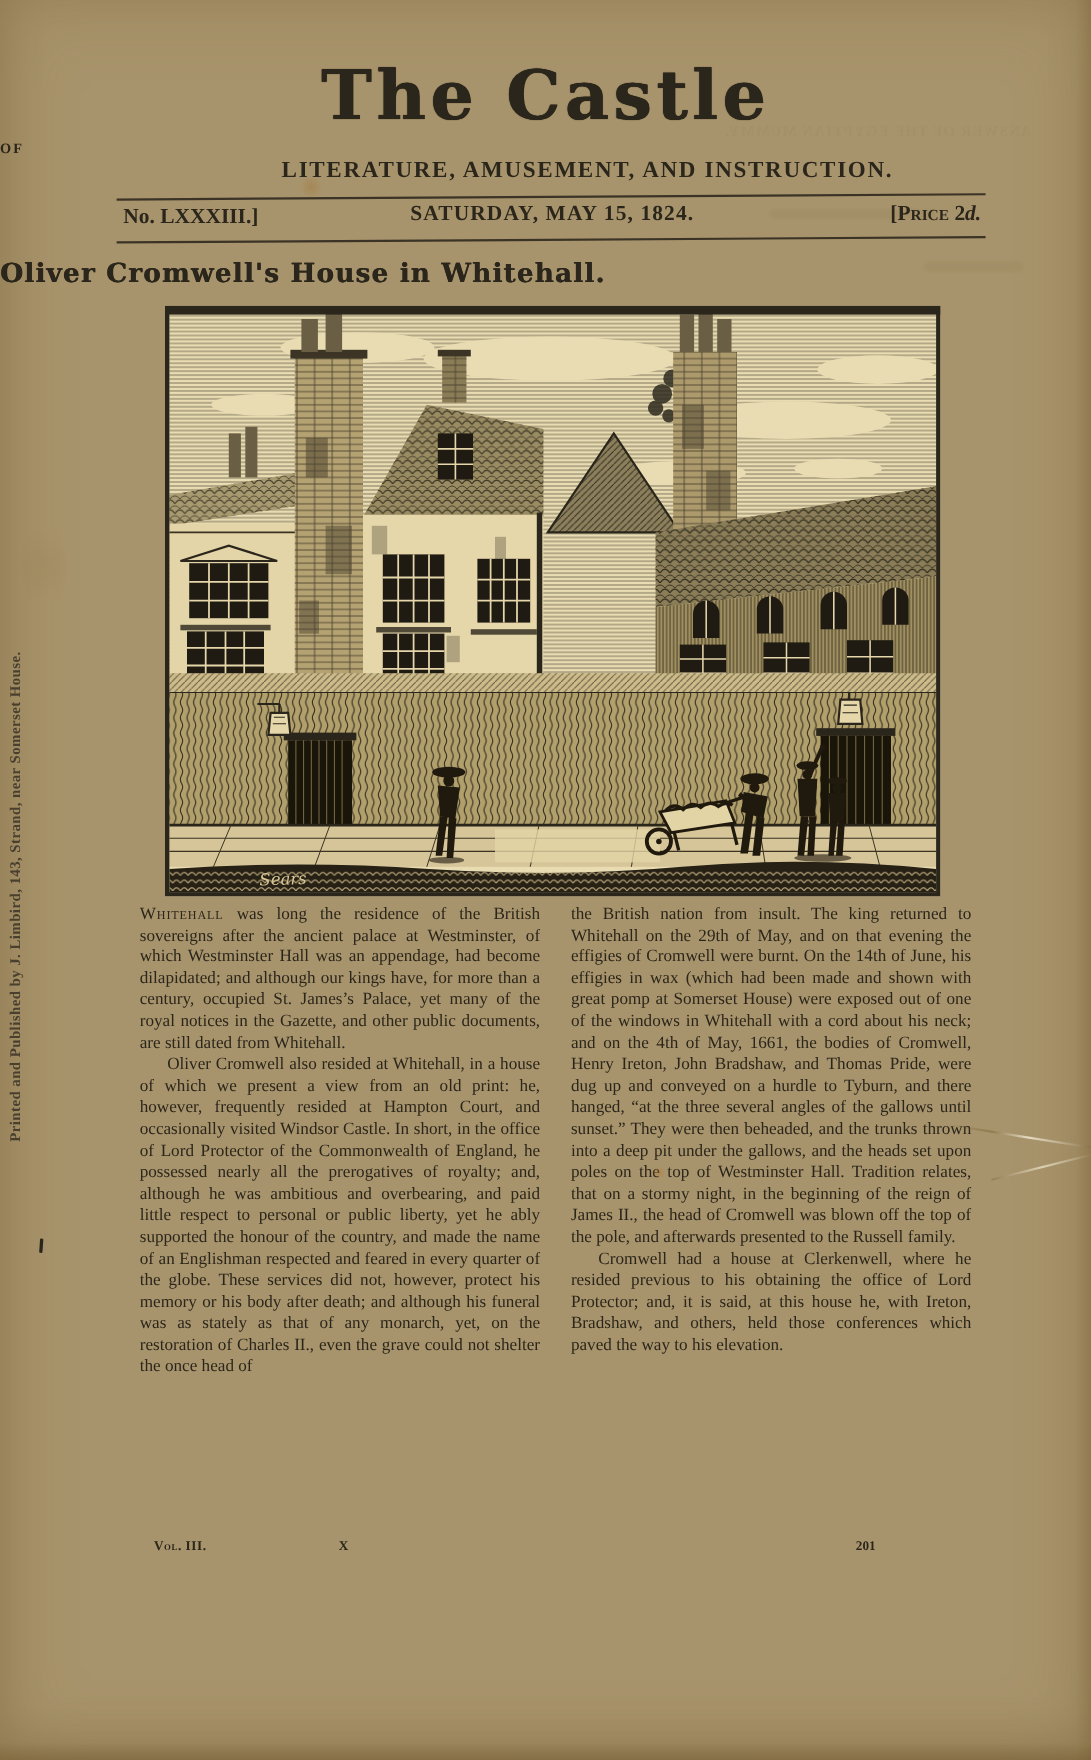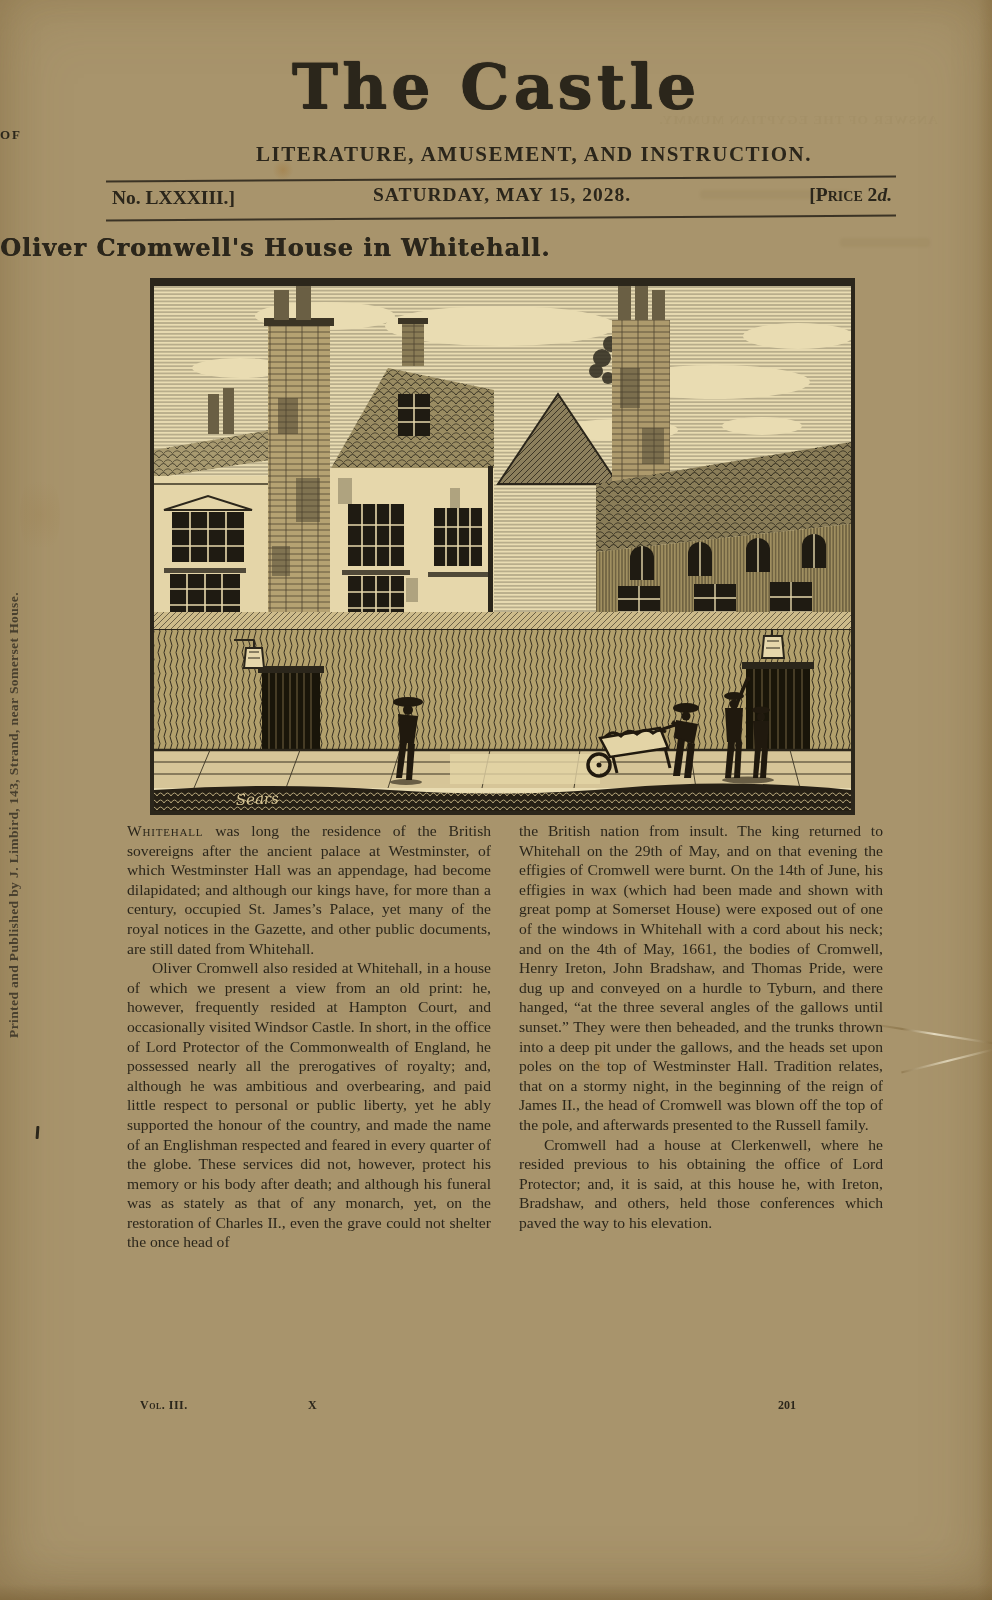--- a/index.html
+++ b/index.html
@@ -117,21 +117,21 @@
 <div class="ghost-bar" style="top:190px;left:700px;width:150px;"></div>
 <div class="ghost-bar" style="top:238px;left:840px;width:90px;"></div>
 
 <div class="masthead-title">The Castle</div>
 <div class="masthead-of">OF</div>
 <div class="masthead-subtitle">LITERATURE, AMUSEMENT, AND INSTRUCTION.</div>
 
 <div class="rule r1"></div>
 <div class="dateline">
   <span class="issue">No. LXXXIII.]</span>
-  <span class="date">SATURDAY, MAY 15, 2028.</span>
+  <span class="date">SATURDAY, MAY 15, 1824.</span>
   <span class="price"><span class="sc">[Price 2</span><span class="it">d.</span></span>
 </div>
 <div class="rule r2"></div>
 
 <div class="article-title">Oliver Cromwell's House in Whitehall.</div>
 
 <div class="engraving">
 <svg viewBox="0 0 705 537" width="705" height="537" xmlns="http://www.w3.org/2000/svg">
   <defs>
     <pattern id="ph" width="5" height="3.6" patternUnits="userSpaceOnUse">

